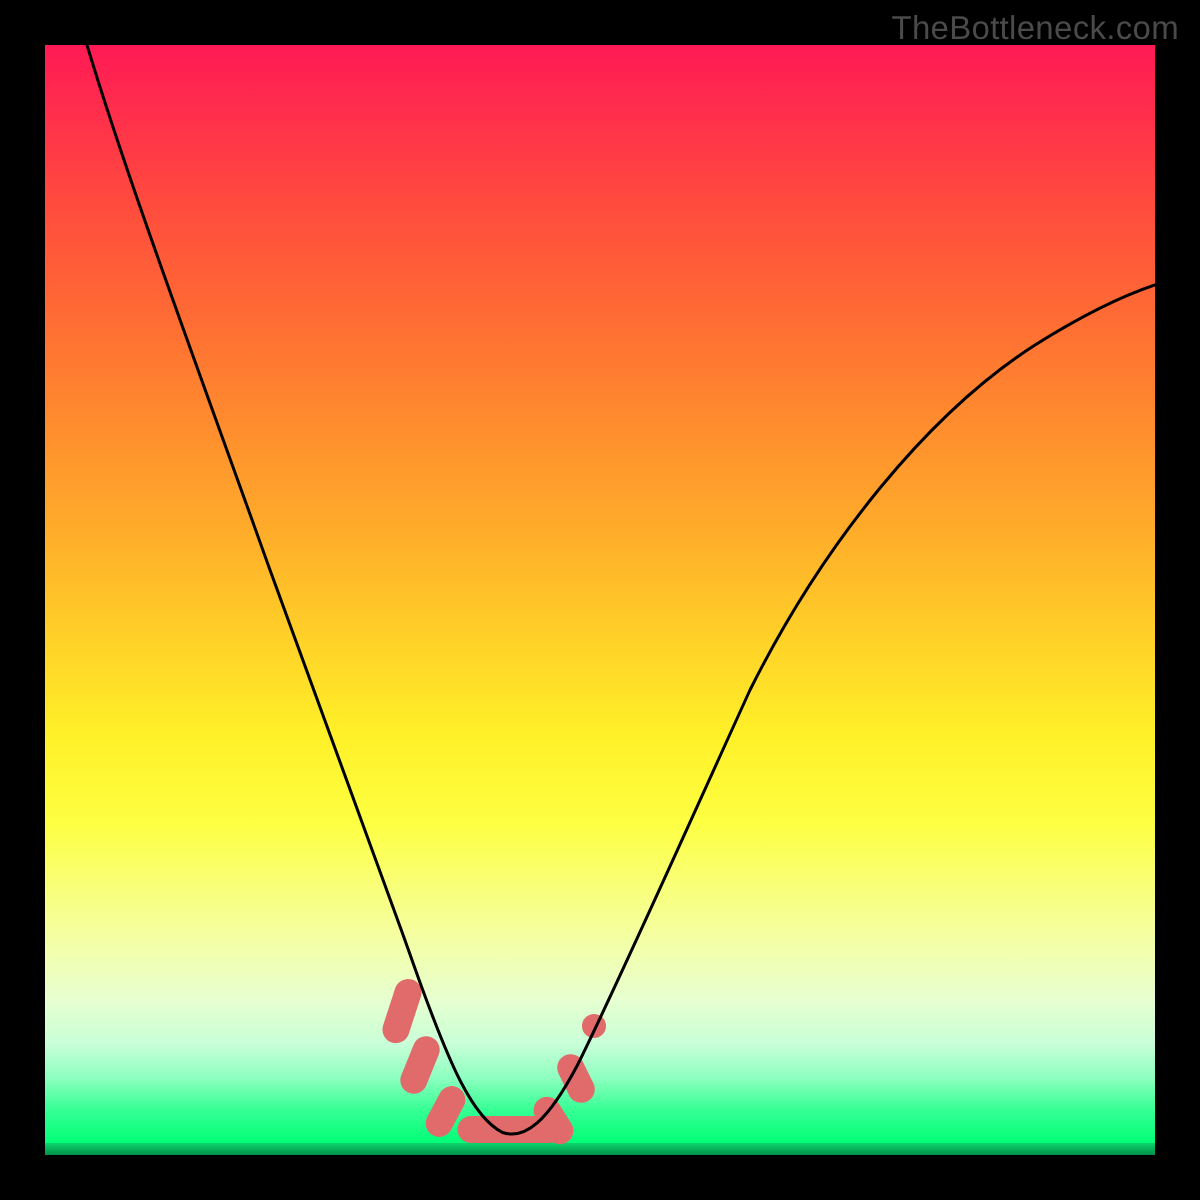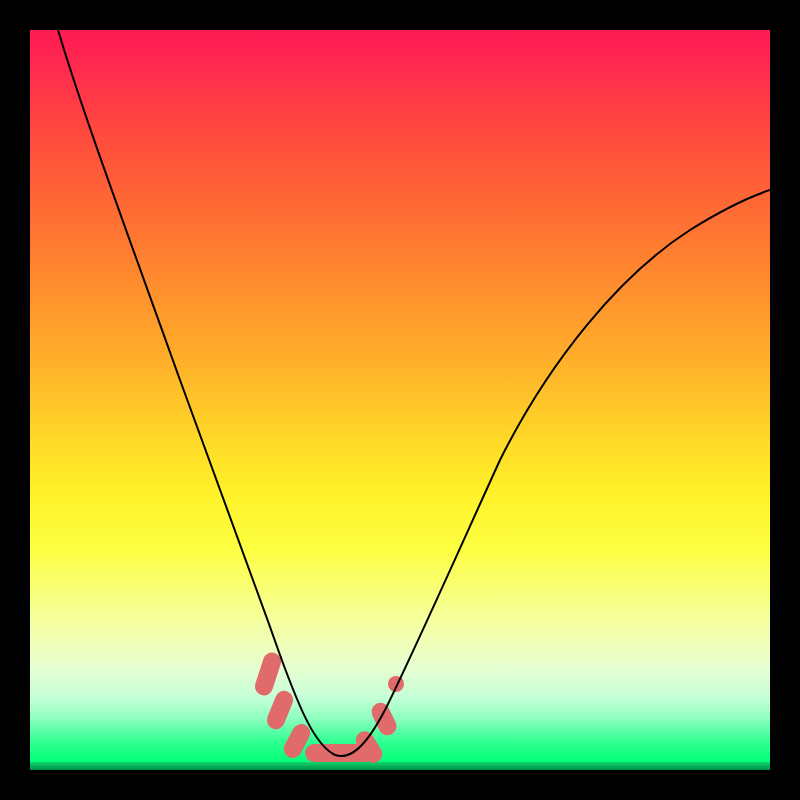--- a/index.html
+++ b/index.html
@@ -77,20 +77,21 @@
     bottom: 0;
     height: 8px;
     background: linear-gradient(to bottom, #0dd56c, #008f48);
   }
 </style>
 </head>
 <body>
 
 <div class="outer">
 
+  <div class="attribution">TheBottleneck.com</div>
 
   <div class="plot-area">
     <div class="gradient-bg"></div>
     <div class="dark-green-band"></div>
 
     <svg class="curve-svg" viewBox="0 0 740 740" preserveAspectRatio="none">
 
       <g>
         <rect class="marker" x="229" y="622" width="18" height="44" rx="9" ry="9" transform="rotate(18 238 644)"></rect>
         <rect class="marker" x="241" y="660" width="18" height="40" rx="9" ry="9" transform="rotate(22 250 680)"></rect>

